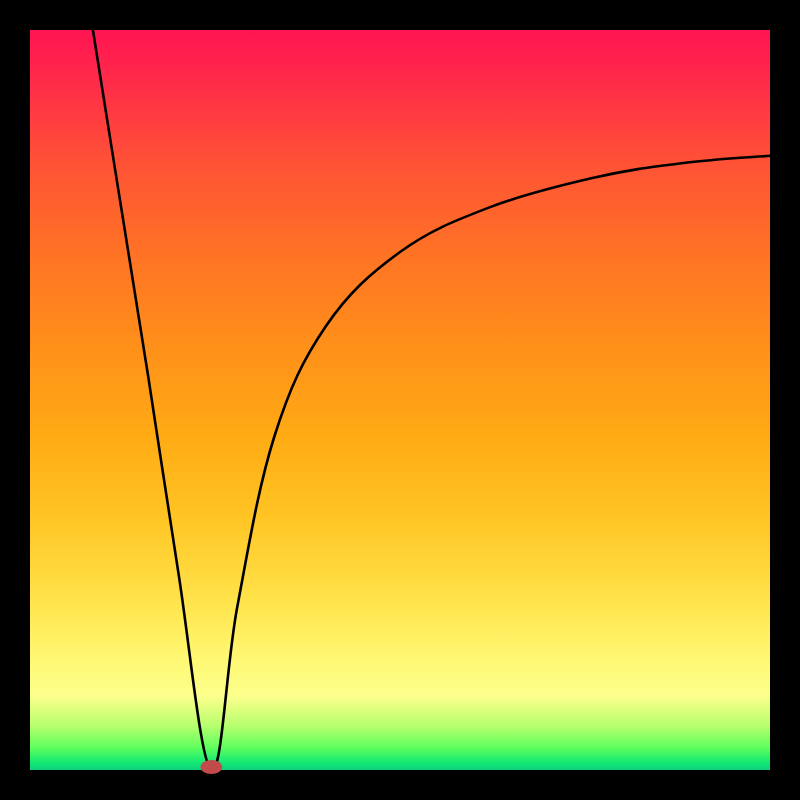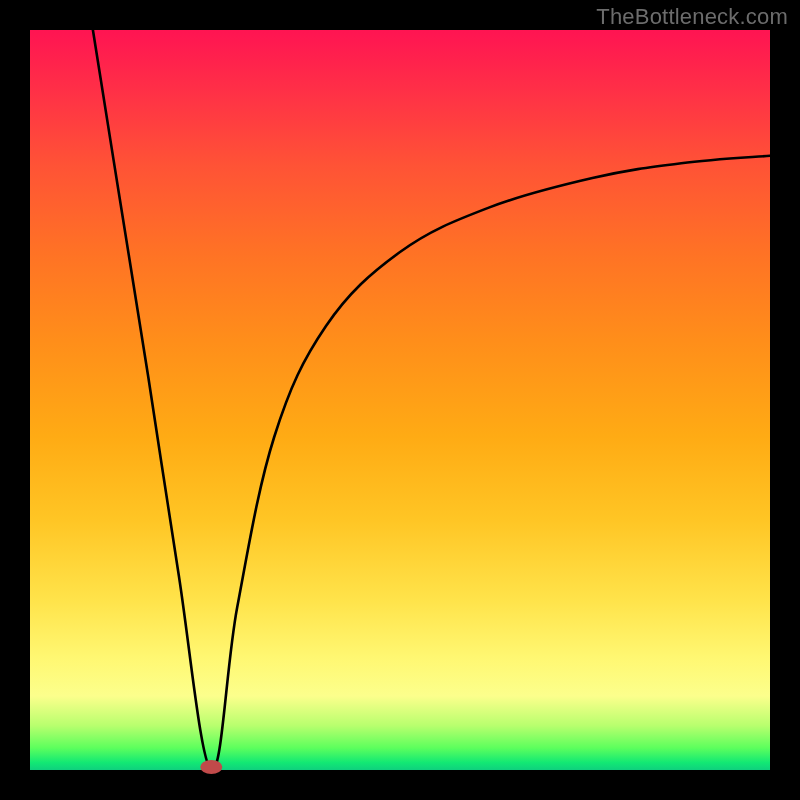--- a/index.html
+++ b/index.html
@@ -59,14 +59,13 @@
 </style>
 </head>
 <body>
 <div class="frame">
   <div class="plot-area">
     <svg viewBox="0 0 740 740">
       <path d="M 62.90 0.00 C 67.56 29.30, 78.81 100.20, 88.80 162.80 C 98.79 225.40, 107.74 279.87, 118.40 347.80 C 129.06 415.73, 136.68 469.60, 148.00 540.20 C 159.32 610.80, 170.64 733.34, 181.30 740.00 C 191.96 746.66, 195.88 637.14, 207.20 577.20 C 218.52 517.26, 228.22 457.62, 244.20 407.00 C 260.18 356.38, 273.36 329.30, 296.00 296.00 C 318.64 262.70, 340.70 243.31, 370.00 222.00 C 399.30 200.69, 424.17 190.92, 458.80 177.60 C 493.43 164.28, 527.77 155.99, 562.40 148.00 C 597.03 140.01, 619.23 137.20, 651.20 133.20 C 683.17 129.20, 724.02 127.13, 740.00 125.80" id="curvePath" fill="none" stroke="#000" stroke-width="2.6" stroke-linecap="round" stroke-linejoin="round"></path>
       <ellipse id="minMarker" cx="181.30" cy="737.00" rx="11" ry="7" fill="#c14a4a"></ellipse>
     </svg>
   </div>
-  <div class="watermark">TheBottleneck.com</div>
 </div>
 
 </body></html>

